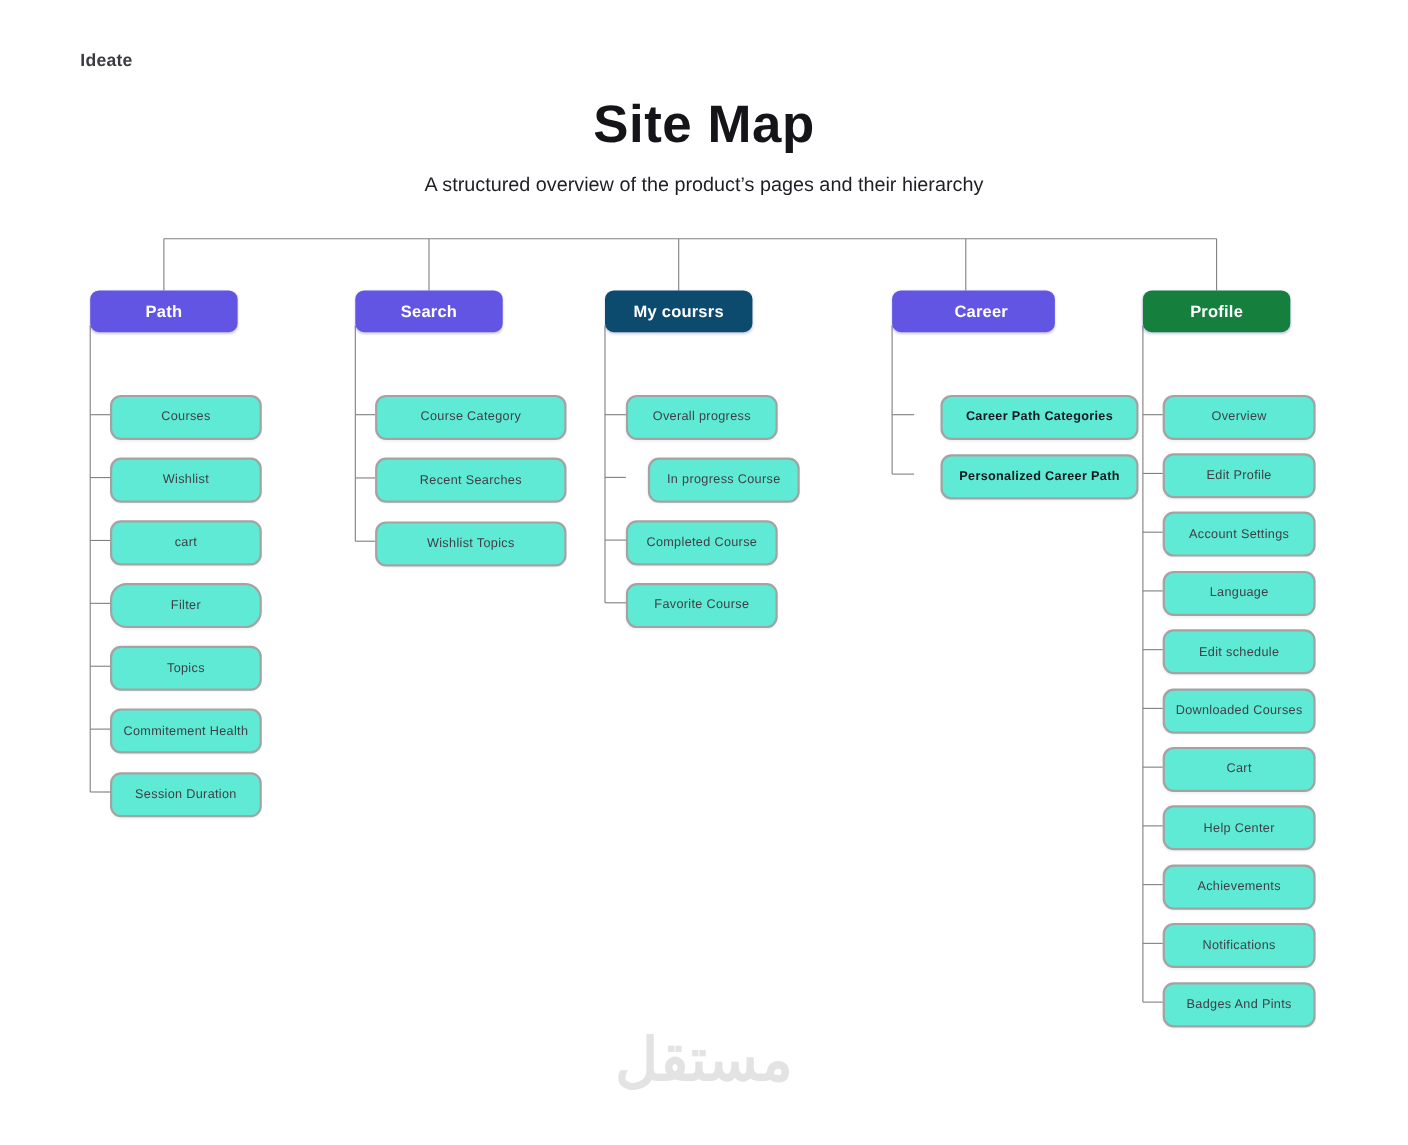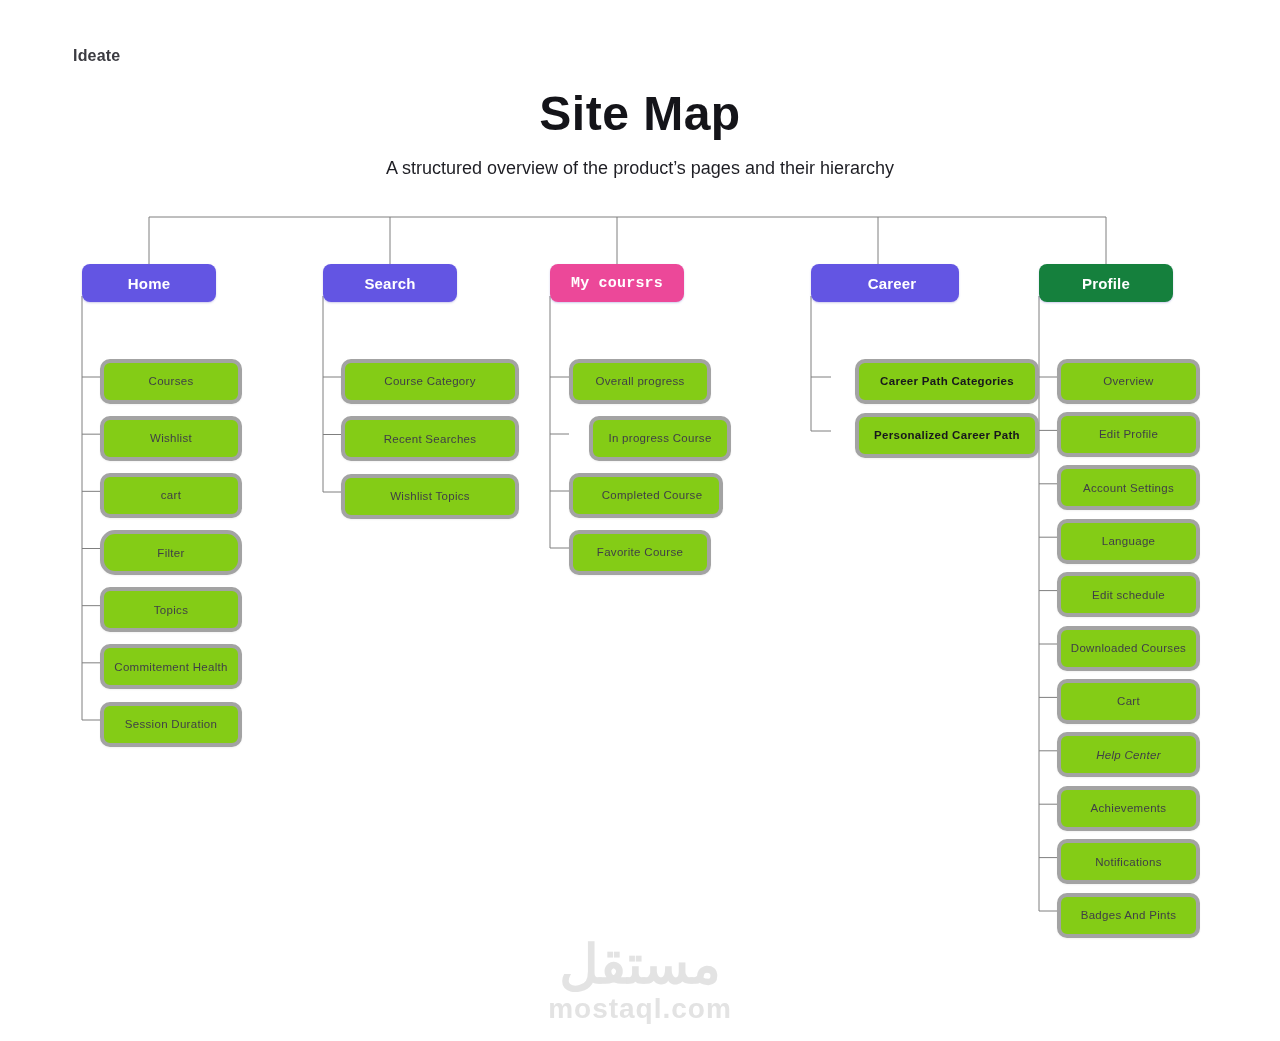--- a/index.html
+++ b/index.html
@@ -28,22 +28,22 @@
   .btn-node{
     position:absolute;z-index:2;
     display:flex;align-items:center;justify-content:center;
     color:#ffffff;font-size:15px;font-weight:600;letter-spacing:.2px;
     border-radius:8px;
     box-shadow:0 1px 2px rgba(60,50,180,.25);
   }
   .child-node{
     position:absolute;z-index:2;
     display:flex;align-items:center;justify-content:center;
-    background:#84cc16;
-    border:4px solid #a3a3a3;
+    background:#5eead4;
+    border:2px solid #a3a3a3;
     border-radius:10px;
     font-size:11.5px;color:#3f3f46;letter-spacing:.3px;
     box-shadow:0 1px 2px rgba(0,0,0,.05);
     white-space:nowrap;
   }
   .child-node.emphasized{
     font-weight:700;color:#17171c;margin-left:24px;
   }
   .watermark{
     position:absolute;left:0;right:0;top:936px;text-align:center;
@@ -94,50 +94,49 @@
     <line x1="1039" y1="590.6" x2="1057" y2="590.6" stroke="#7f7f7f" stroke-width="1"></line>
     <line x1="1039" y1="644" x2="1057" y2="644" stroke="#7f7f7f" stroke-width="1"></line>
     <line x1="1039" y1="697.4" x2="1057" y2="697.4" stroke="#7f7f7f" stroke-width="1"></line>
     <line x1="1039" y1="750.8" x2="1057" y2="750.8" stroke="#7f7f7f" stroke-width="1"></line>
     <line x1="1039" y1="804.2" x2="1057" y2="804.2" stroke="#7f7f7f" stroke-width="1"></line>
     <line x1="1039" y1="857.5999999999999" x2="1057" y2="857.5999999999999" stroke="#7f7f7f" stroke-width="1"></line>
     <line x1="1039" y1="911" x2="1057" y2="911" stroke="#7f7f7f" stroke-width="1"></line>
   </svg>
 
 <div id="diagram">
-    <div class="btn-node" style="left: 82px; top: 264px; width: 134px; height: 38px; background: rgb(99, 85, 227);">Home</div>
+    <div class="btn-node" style="left: 82px; top: 264px; width: 134px; height: 38px; background: rgb(99, 85, 227);">Path</div>
     <div class="child-node" style="left: 100px; top: 358.5px; width: 134px; height: 37px;">Courses</div>
     <div class="child-node" style="left: 100px; top: 415.667px; width: 134px; height: 37px;">Wishlist</div>
     <div class="child-node" style="left: 100px; top: 472.833px; width: 134px; height: 37px;">cart</div>
     <div class="child-node" style="left: 100px; top: 530px; width: 134px; height: 37px; border-radius: 15px;">Filter</div>
     <div class="child-node" style="left: 100px; top: 587.167px; width: 134px; height: 37px;">Topics</div>
     <div class="child-node" style="left: 100px; top: 644.333px; width: 134px; height: 37px;">Commitement Health</div>
     <div class="child-node" style="left: 100px; top: 701.5px; width: 134px; height: 37px;">Session Duration</div>
     <div class="btn-node" style="left: 323px; top: 264px; width: 134px; height: 38px; background: rgb(99, 85, 227);">Search</div>
     <div class="child-node" style="left: 341px; top: 358.5px; width: 170px; height: 37px;">Course Category</div>
     <div class="child-node" style="left: 341px; top: 416px; width: 170px; height: 37px;">Recent Searches</div>
     <div class="child-node" style="left: 341px; top: 473.5px; width: 170px; height: 37px;">Wishlist Topics</div>
-    <div class="btn-node" style="left: 550px; top: 264px; width: 134px; height: 38px; background: #ec4899; font-family: Liberation Mono, monospace;">My coursrs</div>
+    <div class="btn-node" style="left: 550px; top: 264px; width: 134px; height: 38px; background: #0c4a6e;">My coursrs</div>
     <div class="child-node" style="left: 569px; top: 358.5px; width: 134px; height: 37px;">Overall progress</div>
     <div class="child-node" style="left: 569px; top: 415.5px; width: 134px; height: 37px; margin-left: 20px;">In progress Course</div>
-    <div class="child-node" style="left: 569px; top: 472.5px; width: 134px; height: 37px; padding-left: 12px;">Completed Course</div>
+    <div class="child-node" style="left: 569px; top: 472.5px; width: 134px; height: 37px;">Completed Course</div>
     <div class="child-node" style="left: 569px; top: 529.5px; width: 134px; height: 37px;">Favorite Course</div>
     <div class="btn-node" style="left: 811px; top: 264px; width: 134px; height: 38px; background: rgb(99, 85, 227); padding-left: 14px;">Career</div>
     <div class="child-node emphasized" style="left: 831px; top: 358.5px; width: 176px; height: 37px;">Career Path Categories</div>
     <div class="child-node emphasized" style="left: 831px; top: 412.5px; width: 176px; height: 37px;">Personalized Career Path</div>
     <div class="btn-node" style="left: 1039px; top: 264px; width: 134px; height: 38px; background: #15803d;">Profile</div>
     <div class="child-node" style="left: 1057px; top: 358.5px; width: 135px; height: 37px;">Overview</div>
     <div class="child-node" style="left: 1057px; top: 411.9px; width: 135px; height: 37px;">Edit Profile</div>
     <div class="child-node" style="left: 1057px; top: 465.3px; width: 135px; height: 37px;">Account Settings</div>
     <div class="child-node" style="left: 1057px; top: 518.7px; width: 135px; height: 37px;">Language</div>
     <div class="child-node" style="left: 1057px; top: 572.1px; width: 135px; height: 37px;">Edit schedule</div>
     <div class="child-node" style="left: 1057px; top: 625.5px; width: 135px; height: 37px;">Downloaded Courses</div>
     <div class="child-node" style="left: 1057px; top: 678.9px; width: 135px; height: 37px;">Cart</div>
-    <div class="child-node" style="left: 1057px; top: 732.3px; width: 135px; height: 37px; font-style: italic;">Help Center</div>
+    <div class="child-node" style="left: 1057px; top: 732.3px; width: 135px; height: 37px;">Help Center</div>
     <div class="child-node" style="left: 1057px; top: 785.7px; width: 135px; height: 37px;">Achievements</div>
     <div class="child-node" style="left: 1057px; top: 839.1px; width: 135px; height: 37px;">Notifications</div>
     <div class="child-node" style="left: 1057px; top: 892.5px; width: 135px; height: 37px;">Badges And Pints</div>
   </div>
 
 <div class="watermark">
   <div class="ar">مستقل</div>
-  <div class="en">mostaql.com</div>
 </div>
 
 </body></html>

